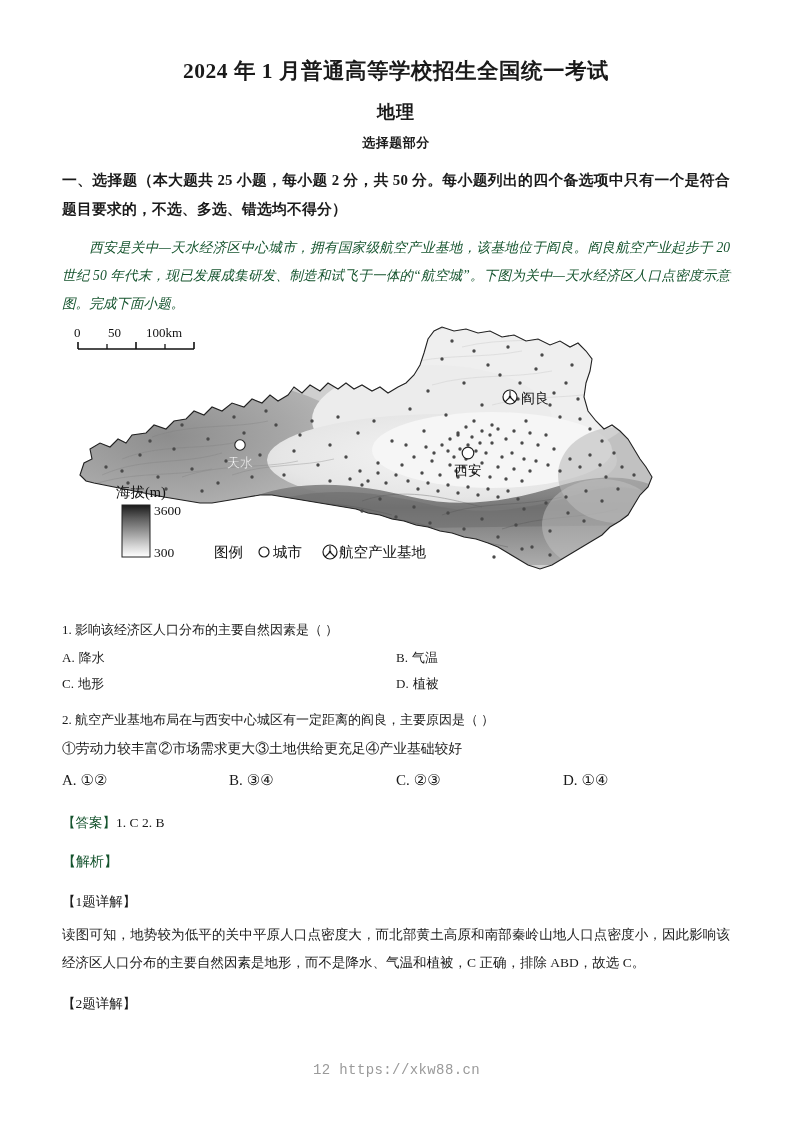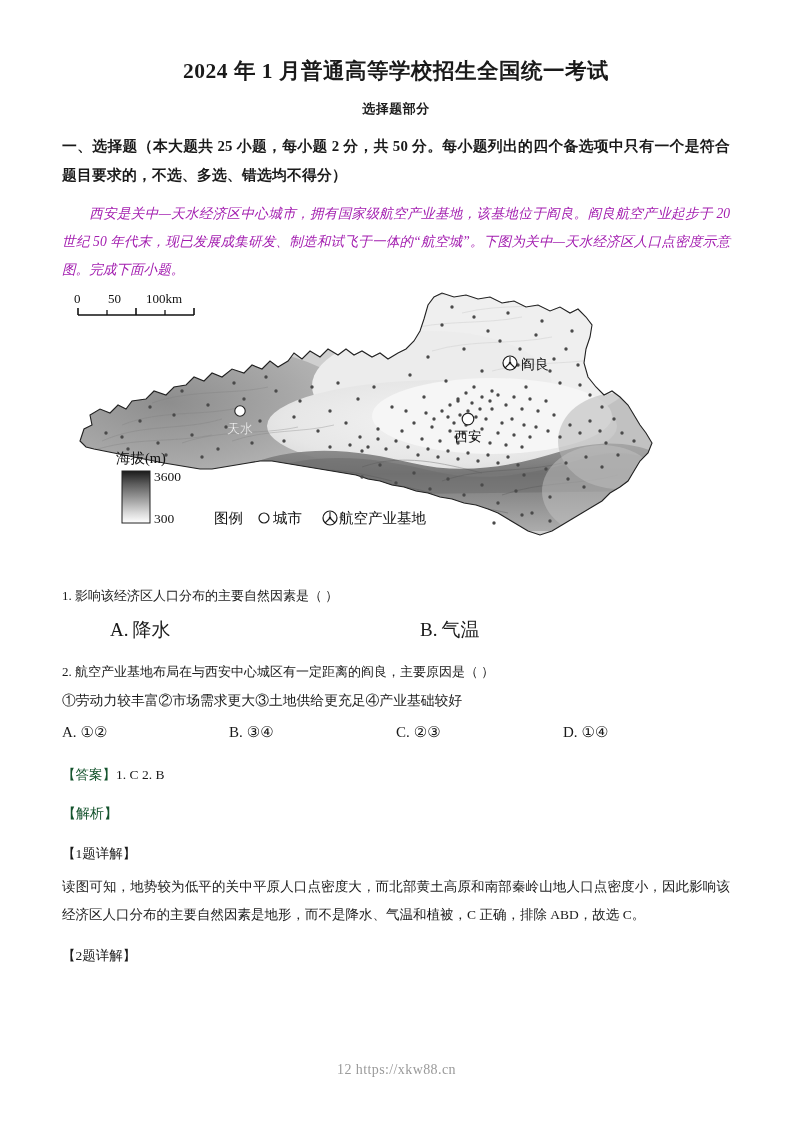--- a/index.html
+++ b/index.html
@@ -68,21 +68,21 @@
 
   
   .passage {
     font-size: 13.6px;
     line-height: 2.05;
     text-align: justify;
     text-indent: 2em;
     margin: 0 0 8px 0;
     font-style: italic;
     font-family: "Liberation Serif", "DejaVu Serif", serif;
-    color: #a21caf;
+    color: #14532d;
   }
 
   
   .figure {
     position: relative;
     width: 668px;
     height: 282px;
     margin: 4px 0 6px 0;
   }
   .figure svg { display: block; }
@@ -94,23 +94,22 @@
     margin: 10px 0 2px 0;
     text-align: left;
   }
   .sub-items {
     font-size: 13.8px;
     line-height: 2.0;
     margin: 2px 0 2px 0;
   }
   .options-2 {
     display: flex;
-    font-size: 19px;
-    line-height: 2.0;
-    margin-left: 48px;
+    font-size: 13px;
+    line-height: 2.0;
   }
   .options-2 > div { width: 50%; }
   .options-4 {
     display: flex;
     font-size: 15px;
     line-height: 2.0;
   }
   .options-4 > div { width: 25%; }
   .opt-label { margin-right: 4px; }
 
@@ -143,31 +142,32 @@
 
   
   .footer {
     position: absolute;
     left: 0;
     top: 1062px;
     width: 793px;
     text-align: center;
     font-size: 14px;
     color: #9a9a9a;
-    font-family: Liberation Serif, serif;
+    font-family: Liberation Mono, monospace;
     letter-spacing: 0.4px;
   }
 </style>
 </head>
 <body>
 
 <div class="page">
   <div class="content">
 
     <h1 class="doc-title">2024 年 1 月普通高等学校招生全国统一考试</h1>
+    <h2 class="doc-subject">地理</h2>
     <h3 class="doc-section">选择题部分</h3>
 
     <p class="section-intro">一、选择题（本大题共 25 小题，每小题 2 分，共 50 分。每小题列出的四个备选项中只有一个是符合题目要求的，不选、多选、错选均不得分）</p>
 
     <p class="passage">西安是关中—天水经济区中心城市，拥有国家级航空产业基地，该基地位于阎良。阎良航空产业起步于 20 世纪 50 年代末，现已发展成集研发、制造和试飞于一体的“航空城”。下图为关中—天水经济区人口点密度示意图。完成下面小题。</p>
 
     <div class="figure">
       <svg width="668" height="282" viewBox="0 0 668 282">
         <defs>
           <linearGradient id="elevGrad" x1="0" y1="0" x2="0" y2="1">
@@ -506,20 +506,28 @@
       <span>影响该经济区人口分布的主要自然因素是（      ）</span>
     </div>
     <div class="options-2">
       <div>
         <span class="opt-label">A.</span><span>降水</span>
       </div>
       <div>
         <span class="opt-label">B.</span><span>气温</span>
       </div>
     </div>
+    <div class="options-2">
+      <div>
+        <span class="opt-label">C.</span><span>地形</span>
+      </div>
+      <div>
+        <span class="opt-label">D.</span><span>植被</span>
+      </div>
+    </div>
 
     <div class="question">
       <span>2.</span>
       <span>航空产业基地布局在与西安中心城区有一定距离的阎良，主要原因是（      ）</span>
     </div>
     <div class="sub-items">①劳动力较丰富②市场需求更大③土地供给更充足④产业基础较好</div>
     <div class="options-4">
       <div>
         <span class="opt-label">A.</span><span>①②</span>
       </div>

